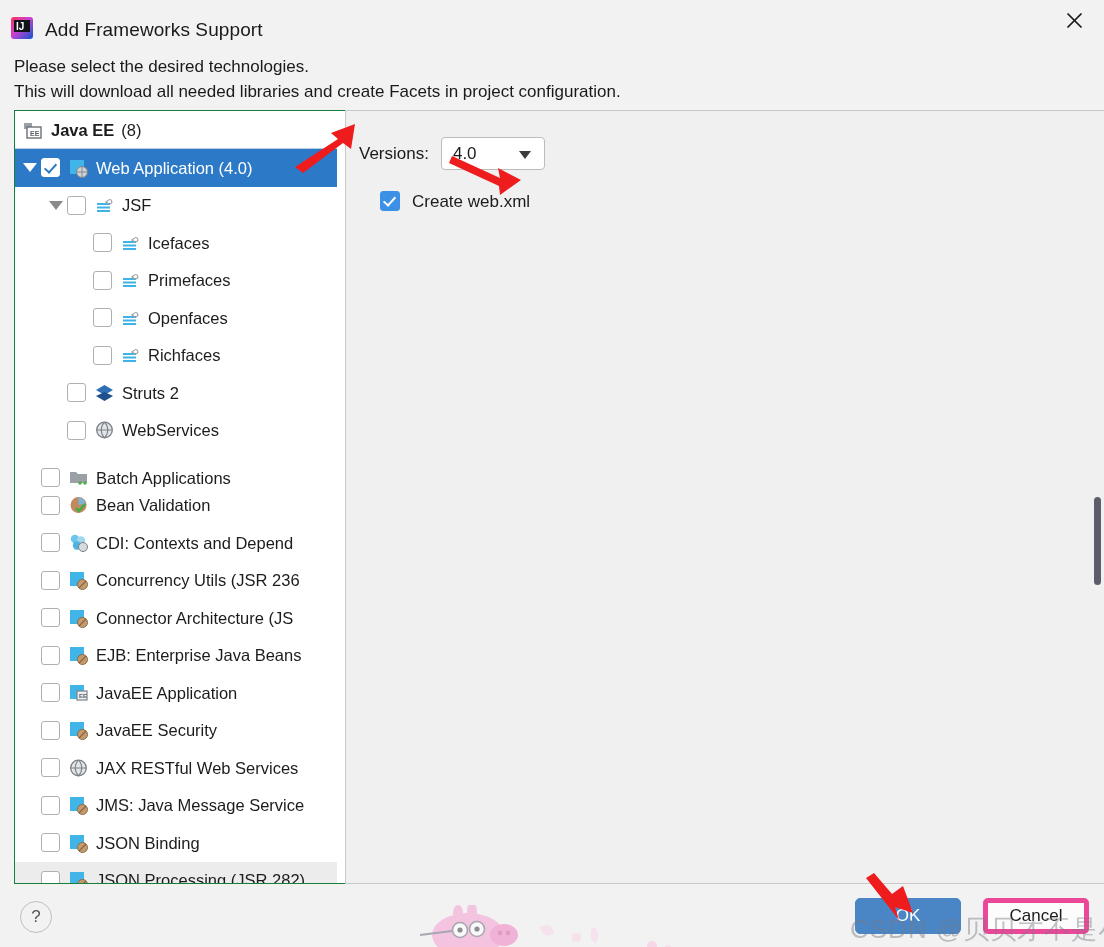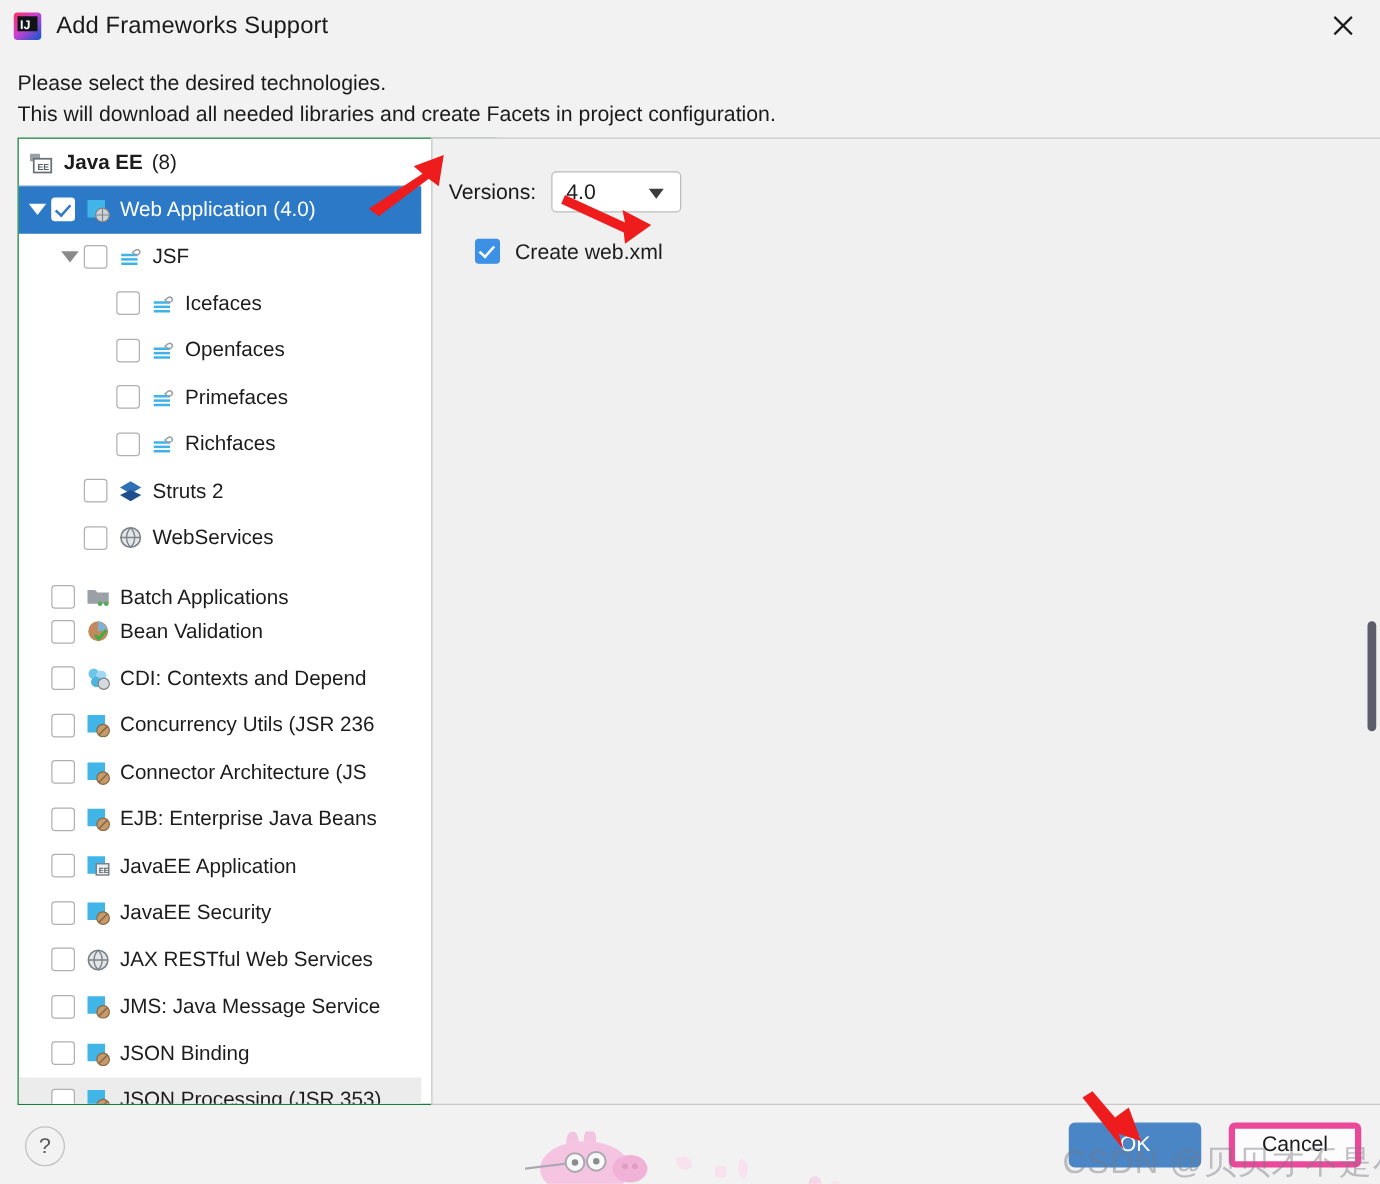--- a/index.html
+++ b/index.html
@@ -13,21 +13,21 @@
     position: relative;
     width: 1104px; height: 947px;
     background: #f2f2f2;
   }
 
   
   .titlebar {
     position: absolute; left: 0; top: 0;
     width: 1104px; height: 41px;
     background: #f2f2f2;
-    display: flex; align-items: center;
+    display: flex; align-items: flex-end;
   }
   .title-icon {
     width: 26px; height: 26px;
     margin-left: 9px;
     position: relative;
     flex: none;
   }
   .title-text {
     font-size: 19px;
     color: #1a1a1a;
@@ -349,32 +349,32 @@
         </div>
         <div class="row" style="padding-left: 56px;">
           <span class="twisty empty"></span>
           <span class="cb"></span>
           <span class="ico"><svg width="21" height="20" viewBox="0 0 21 20">
               <rect x="3" y="8" width="13" height="2" fill="#3fb3e8"></rect>
               <rect x="3" y="11.5" width="13" height="2" fill="#3fb3e8"></rect>
               <rect x="3" y="15" width="13" height="2" fill="#3fb3e8"></rect>
               <path d="M12 7 q5 -5 6 0 q-2 4 -6 0z" fill="none" stroke="#9aa0a6" stroke-width="1.2"></path>
             </svg></span>
-          <span class="label">Openfaces</span>
+          <span class="label">Primefaces</span>
         </div>
         <div class="row" style="padding-left: 56px;">
           <span class="twisty empty"></span>
           <span class="cb"></span>
           <span class="ico"><svg width="21" height="20" viewBox="0 0 21 20">
               <rect x="3" y="8" width="13" height="2" fill="#3fb3e8"></rect>
               <rect x="3" y="11.5" width="13" height="2" fill="#3fb3e8"></rect>
               <rect x="3" y="15" width="13" height="2" fill="#3fb3e8"></rect>
               <path d="M12 7 q5 -5 6 0 q-2 4 -6 0z" fill="none" stroke="#9aa0a6" stroke-width="1.2"></path>
             </svg></span>
-          <span class="label">Primefaces</span>
+          <span class="label">Openfaces</span>
         </div>
         <div class="row" style="padding-left: 56px;">
           <span class="twisty empty"></span>
           <span class="cb"></span>
           <span class="ico"><svg width="21" height="20" viewBox="0 0 21 20">
               <rect x="3" y="8" width="13" height="2" fill="#3fb3e8"></rect>
               <rect x="3" y="11.5" width="13" height="2" fill="#3fb3e8"></rect>
               <rect x="3" y="15" width="13" height="2" fill="#3fb3e8"></rect>
               <path d="M12 7 q5 -5 6 0 q-2 4 -6 0z" fill="none" stroke="#9aa0a6" stroke-width="1.2"></path>
             </svg></span>
@@ -509,21 +509,21 @@
           <span class="label">JSON Binding</span>
         </div>
         <div class="row partial" style="padding-left: 4px;">
           <span class="twisty empty"></span>
           <span class="cb"></span>
           <span class="ico"><svg width="21" height="20" viewBox="0 0 21 20">
               <rect x="2" y="2" width="14" height="14" fill="#41b5e8"></rect>
               <circle cx="14.5" cy="14.5" r="5" fill="#c79a6b" stroke="#8a6b46" stroke-width="1"></circle>
               <line x1="11" y1="18" x2="18" y2="11" stroke="#8a6b46" stroke-width="1.4"></line>
             </svg></span>
-          <span class="label">JSON Processing (JSR 353)</span>
+          <span class="label">JSON Processing (JSR 282)</span>
         </div>
       </div>
     <div class="tree-scroll">
       <div class="thumb"></div>
     </div>
   </div>
 
   <div class="right-panel">
     <div class="versions-row">
       <span class="versions-label">Versions:</span>

